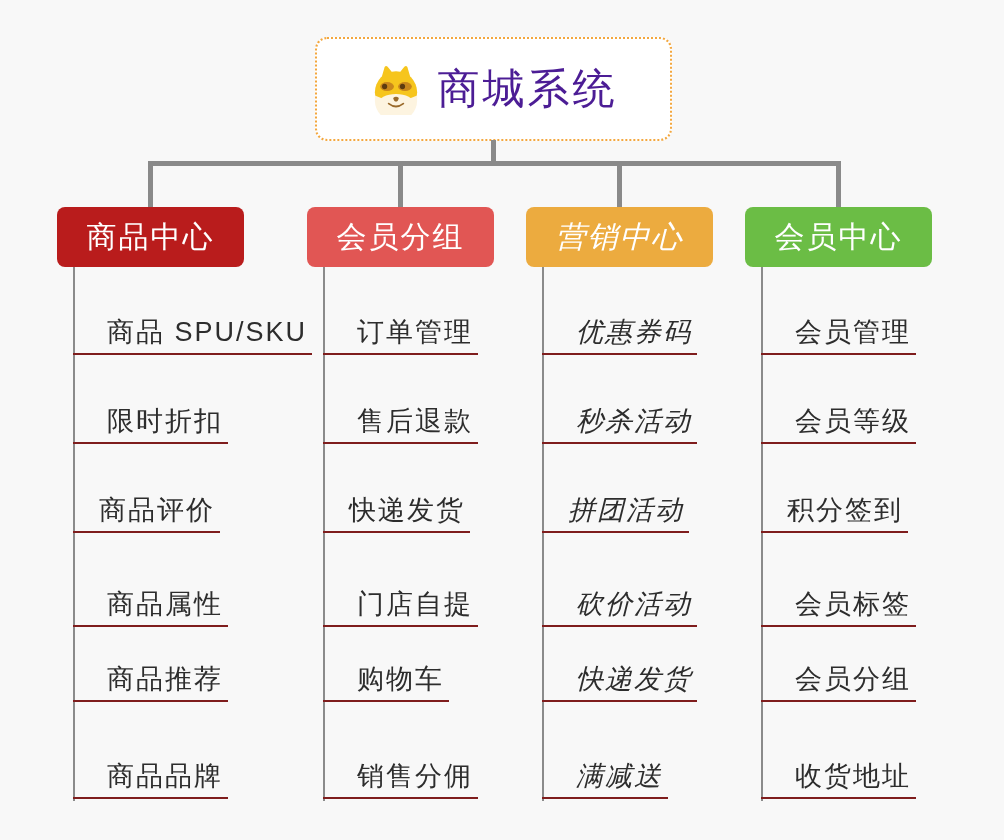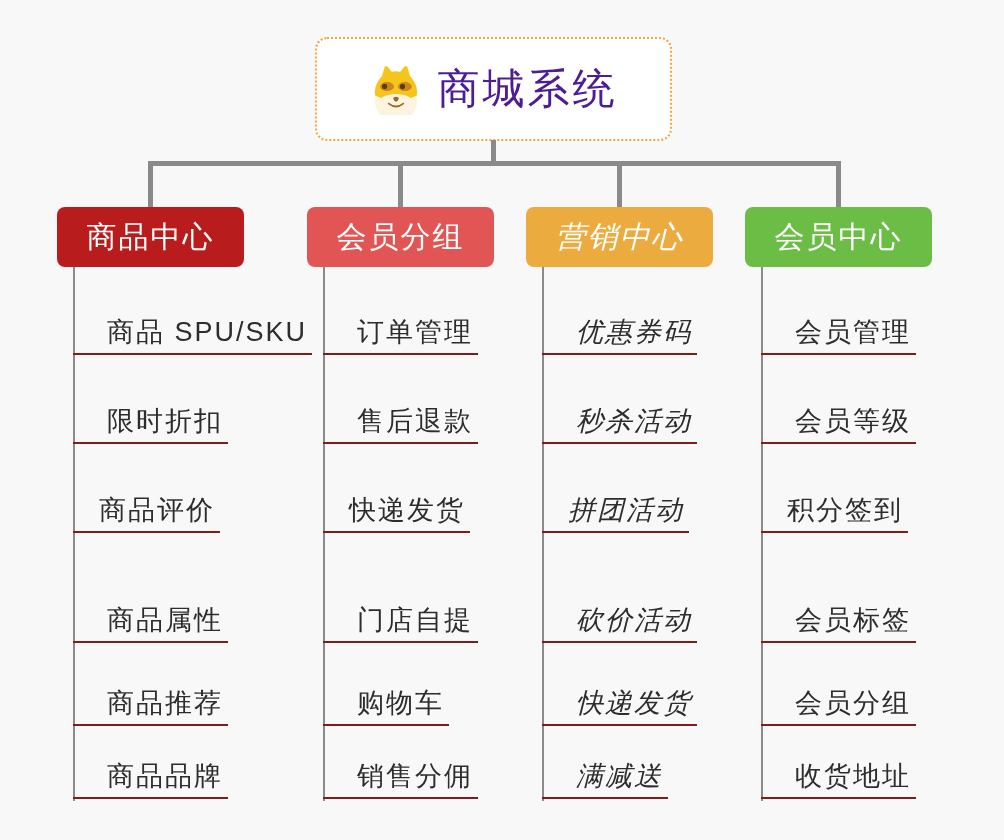--- a/index.html
+++ b/index.html
@@ -82,22 +82,22 @@
     font-size: 27px;
     letter-spacing: 2px;
     line-height: 32px;
     color: #2d2d2d;
     padding: 0 5px 5px 34px;
     border-bottom: 2px solid #7f1d1d;
   }
   .item.i1 { top: 109px; }
   .item.i2 { top: 198px; }
   .item.i3 { top: 287px; padding-left: 26px; }
-  .item.i4 { top: 397px; }
-  .item.i5 { top: 480px; }
+  .item.i4 { top: 381px; }
+  .item.i5 { top: 456px; }
   .item.i6 { top: 553px; }
 </style>
 </head>
 <body>
 
 <div class="canvas">
 
   <div class="root">
     <span class="doge">
       <svg viewBox="0 0 64 64" aria-hidden="true">

